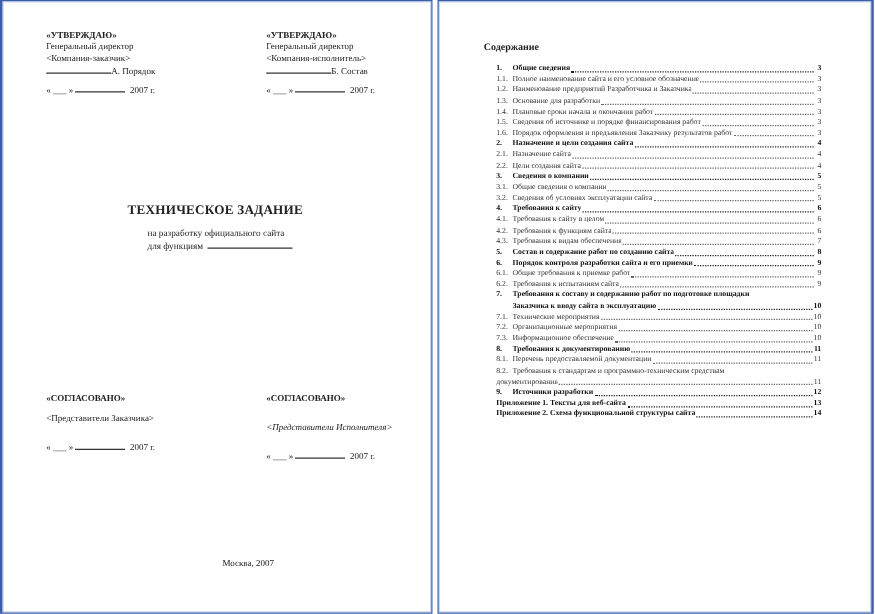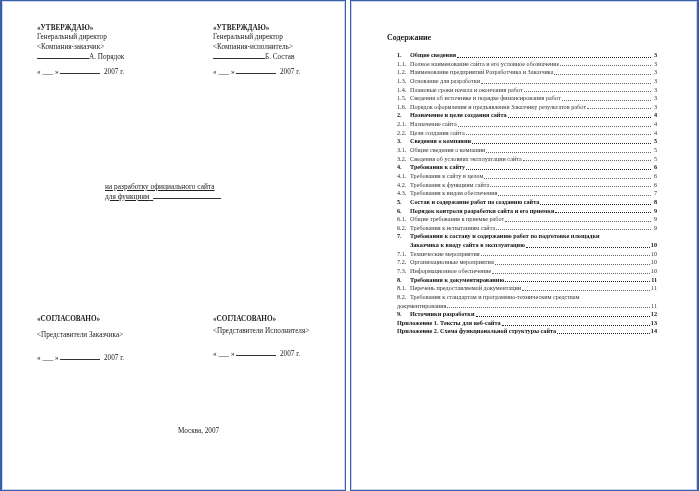--- a/index.html
+++ b/index.html
@@ -13,22 +13,22 @@
   }
   #page-left { left: 0; width: 343px; border-left-width: 2px; border-bottom-width: 2px; }
   #page-right { left: 350px; width: 346px; border-right-width: 2px; border-bottom-width: 2px; }
 
   .block { position: absolute; font-size: 7.2px; line-height: 9.3px; }
   .block .bold { font-weight: bold; font-family: Liberation Serif, serif; }
   .line { white-space: nowrap; }
   .blank { display: inline-block; border-bottom: 0.8px solid #333; vertical-align: baseline; height: 6px; }
 
   .title { position: absolute; left: 100px; top: 162px; font-size: 10.5px; font-weight: bold; letter-spacing: 0.2px; }
-  .subtitle { position: absolute; left: 103px; top: 181px; font-size: 7.4px; line-height: 9.5px; text-decoration: underline; }
-  .city { position: absolute; left: 152px; top: 426px; font-size: 7.2px; padding-left: 24px; }
+  .subtitle { position: absolute; left: 116px; top: 181px; font-size: 7.4px; line-height: 9.5px; }
+  .city { position: absolute; left: 152px; top: 446px; font-size: 7.2px; padding-left: 24px; }
 
   .toc-title { position: absolute; left: 387px; top: 33px; font-size: 8px; font-weight: bold; text-align: right; }
   .toc { position: absolute; left: 397px; top: 51px; width: 260px; font-size: 6.2px; }
   .toc-row { display: flex; align-items: flex-end; height: 8.65px; line-height: 8.65px; white-space: nowrap; color: #333; }
   .toc-row .num { width: 13px; flex: none; }
   .toc-row .lbl { flex: none; overflow: hidden; }
   .toc-row .dots { flex: 1; overflow: hidden; border-bottom: 0.8px dotted #666; margin: 0 1px 2px 1px; height: 1px; }
   .toc-row .pg { flex: none; text-align: right; min-width: 5px; }
   .toc-row.b { font-weight: bold; color: #111; }
   .toc-row.b .dots { border-bottom-color: #222; }
@@ -48,34 +48,35 @@
   </div>
 
   <div class="block" style="left:211px; top:23px;">
     <div class="line bold">«УТВЕРЖДАЮ»</div>
     <div class="line">Генеральный директор</div>
     <div class="line">&lt;Компания-исполнитель&gt;</div>
     <div class="line"><span class="blank" style="width:52px"></span><span>Б. Состав</span></div>
     <div class="line" style="margin-top:5px;"><span>« ___ »</span> <span class="blank" style="width:40px"></span>&nbsp;&nbsp;<span>2007 г.</span></div>
   </div>
 
+  <div class="title">ТЕХНИЧЕСКОЕ ЗАДАНИЕ</div>
   <div class="subtitle">
     <div class="line">на разработку официального сайта</div>
     <div class="line"><span>для функциям</span>&nbsp;&nbsp;<span class="blank" style="width:68px"></span></div>
   </div>
 
   <div class="block" style="left:35px; top:314px;">
     <div class="line bold">«СОГЛАСОВАНО»</div>
     <div class="line" style="margin-top:7px;">&lt;Представители Заказчика&gt;</div>
     <div class="line" style="margin-top:12px;"><span>« ___ »</span> <span class="blank" style="width:40px"></span>&nbsp;&nbsp;<span>2007 г.</span></div>
   </div>
 
   <div class="block" style="left:211px; top:314px;">
     <div class="line bold">«СОГЛАСОВАНО»</div>
-    <div class="line" style="margin-top:3px;">&lt;Представители Исполнителя&gt;</div>
+    <div class="line" style="margin-top:14px;font-style:italic;">&lt;Представители Исполнителя&gt;</div>
     <div class="line" style="margin-top:12px;"><span>« ___ »</span> <span class="blank" style="width:40px"></span>&nbsp;&nbsp;<span>2007 г.</span></div>
   </div>
 
   <div class="city">Москва, 2007</div>
 </div>
 
 <div class="page" id="page-right"></div>
 <div class="toc-title">Содержание</div>
 <div class="toc" id="toc">
     <div class="toc-row b">

